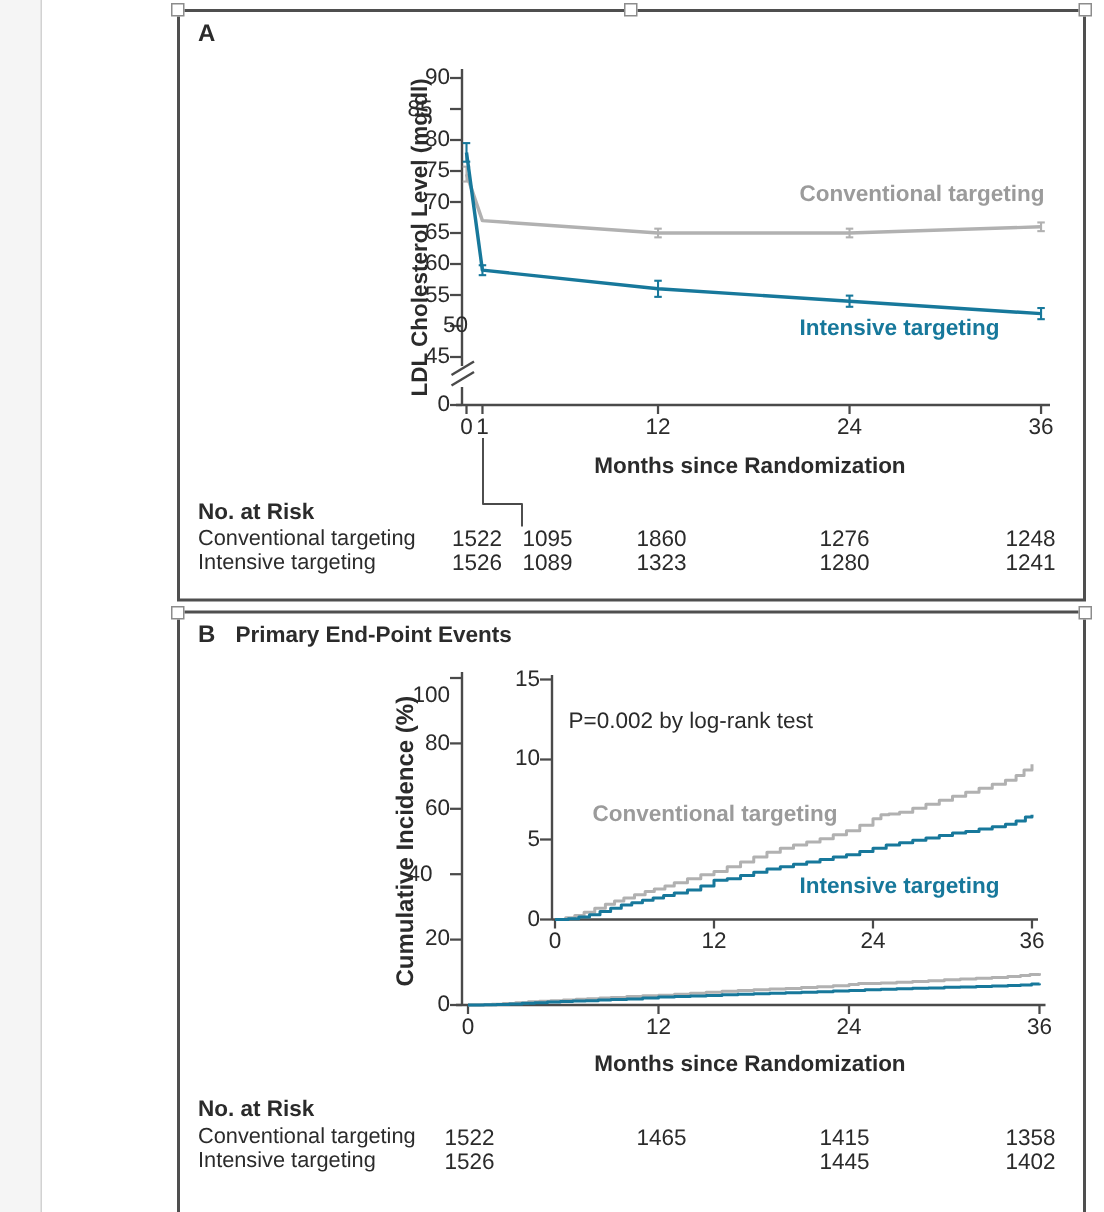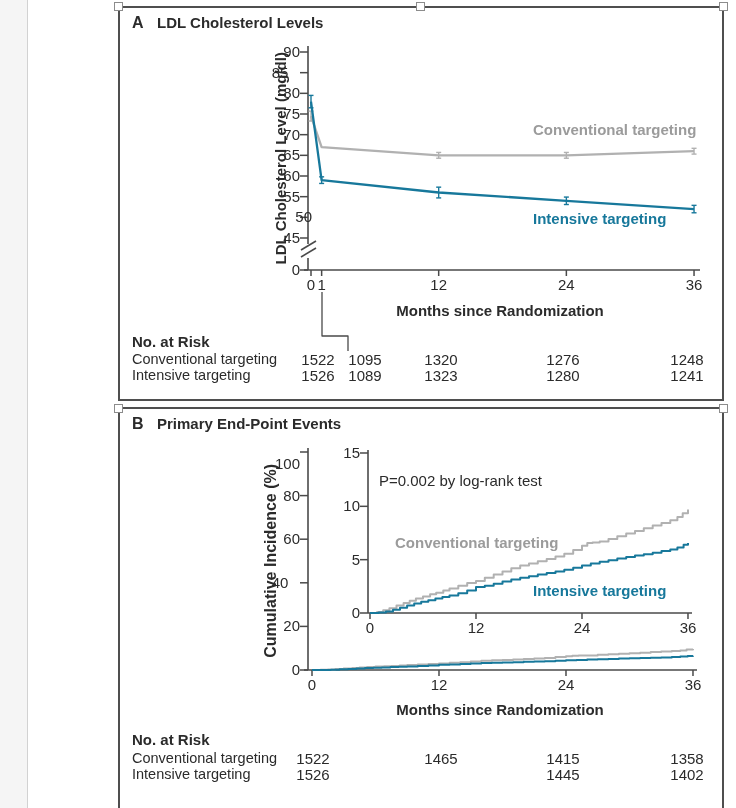--- a/index.html
+++ b/index.html
@@ -112,21 +112,20 @@
       <line x1="368" y1="613" x2="692" y2="613" stroke="#4a4a4a" stroke-width="1.6" stroke-linecap="butt"></line>
       <line x1="370" y1="613" x2="370" y2="619" stroke="#4a4a4a" stroke-width="1.5" stroke-linecap="butt"></line>
       <line x1="475.996" y1="613" x2="475.996" y2="619" stroke="#4a4a4a" stroke-width="1.5" stroke-linecap="butt"></line>
       <line x1="581.992" y1="613" x2="581.992" y2="619" stroke="#4a4a4a" stroke-width="1.5" stroke-linecap="butt"></line>
       <line x1="687.988" y1="613" x2="687.988" y2="619" stroke="#4a4a4a" stroke-width="1.5" stroke-linecap="butt"></line>
       <path d="M370.0 613.0L377.1 613.0L377.1 611.9L383.2 611.9L383.2 610.3L389.4 610.3L389.4 608.2L396.5 608.2L396.5 605.5L403.6 605.5L403.6 602.9L409.7 602.9L409.7 600.7L415.9 600.7L415.9 598.6L423.0 598.6L423.0 596.5L430.1 596.5L430.1 594.3L436.2 594.3L436.2 592.7L443.3 592.7L443.3 590.6L449.5 590.6L449.5 588.5L458.3 588.5L458.3 585.8L467.2 585.8L467.2 583.1L476.0 583.1L476.0 581.0L484.8 581.0L484.8 577.8L493.7 577.8L493.7 574.6L502.5 574.6L502.5 571.4L511.3 571.4L511.3 568.2L520.2 568.2L520.2 565.5L529.0 565.5L529.0 563.4L537.8 563.4L537.8 561.3L546.7 561.3L546.7 559.1L555.5 559.1L555.5 556.5L564.3 556.5L564.3 553.8L573.2 553.8L573.2 550.1L582.0 550.1L582.0 545.8L587.3 545.8L587.3 543.1L592.6 543.1L592.6 542.6L599.7 542.6L599.7 541.5L608.5 541.5L608.5 538.9L617.3 538.9L617.3 536.2L626.2 536.2L626.2 533.5L635.0 533.5L635.0 530.9L643.8 530.9L643.8 528.2L652.7 528.2L652.7 525.5L661.5 525.5L661.5 522.9L670.3 522.9L670.3 520.2L677.4 520.2L677.4 517.0L682.7 517.0L682.7 513.3L688.0 513.3L688.0 509.5" fill="none" stroke="#b1b1b1" stroke-width="2" stroke-linejoin="round"></path>
       <path d="M370.0 613.0L378.8 613.0L378.8 612.5L385.9 612.5L385.9 611.4L393.0 611.4L393.0 609.8L400.0 609.8L400.0 607.7L407.1 607.7L407.1 605.5L414.2 605.5L414.2 603.4L421.2 603.4L421.2 601.8L428.3 601.8L428.3 600.2L435.4 600.2L435.4 598.6L442.4 598.6L442.4 597.0L449.5 597.0L449.5 595.4L458.3 595.4L458.3 593.3L467.2 593.3L467.2 590.6L476.0 590.6L476.0 586.9L484.8 586.9L484.8 585.8L493.7 585.8L493.7 583.7L502.5 583.7L502.5 581.5L511.3 581.5L511.3 579.4L520.2 579.4L520.2 577.8L529.0 577.8L529.0 576.2L537.8 576.2L537.8 574.6L546.7 574.6L546.7 573.0L555.5 573.0L555.5 571.4L564.3 571.4L564.3 569.8L573.2 569.8L573.2 567.7L582.0 567.7L582.0 565.5L590.8 565.5L590.8 563.4L599.7 563.4L599.7 561.8L608.5 561.8L608.5 560.2L617.3 560.2L617.3 558.6L626.2 558.6L626.2 557.0L635.0 557.0L635.0 555.4L643.8 555.4L643.8 554.3L652.7 554.3L652.7 552.7L661.5 552.7L661.5 551.1L670.3 551.1L670.3 549.5L677.4 549.5L677.4 547.4L683.6 547.4L683.6 544.7L688.0 544.7L688.0 543.1" fill="none" stroke="#17789B" stroke-width="2" stroke-linejoin="round"></path>
     </svg>
 
   <div class="txt panel-label" style="left:132px;top:14px;">A</div>
-  <div class="txt panel-title" style="left:157px;top:15px;">LDL Cholesterol Levels</div>
   <div class="txt axis-title vtitle" style="left:166px;top:150px;width:230px;">LDL Cholesterol Level (mg/dl)</div>
   <div class="txt axis-title" style="left:350px;top:303px;width:300px;">Months since Randomization</div>
   <div class="txt series-label conv" style="left:533px;top:122px;">Conventional targeting</div>
   <div class="txt series-label intc" style="left:533px;top:211px;">Intensive targeting</div>
   <div class="txt risk-heading" style="left:132px;top:334px;">No. at Risk</div>
   <div class="txt risk-label" style="left:132px;top:352px;">Conventional targeting</div>
   <div class="txt risk-label" style="left:132px;top:368px;">Intensive targeting</div>
 
   <div class="txt panel-label" style="left:132px;top:415px;">B</div>
   <div class="txt panel-title" style="left:157px;top:416px;">Primary End-Point Events</div>
@@ -173,21 +172,21 @@
     <div class="txt tick-label ytick" style="left: 320px; top: 605px;">0</div>
     <div class="txt tick-label ytick" style="left: 320px; top: 551.665px;">5</div>
     <div class="txt tick-label ytick" style="left: 320px; top: 498.33px;">10</div>
     <div class="txt tick-label ytick" style="left: 320px; top: 444.995px;">15</div>
     <div class="txt tick-label xtick" style="left: 370px; top: 620px;">0</div>
     <div class="txt tick-label xtick" style="left: 475.996px; top: 620px;">12</div>
     <div class="txt tick-label xtick" style="left: 581.992px; top: 620px;">24</div>
     <div class="txt tick-label xtick" style="left: 687.988px; top: 620px;">36</div>
     <div class="txt risk-num" style="left: 318px; top: 352px;">1522</div>
     <div class="txt risk-num" style="left: 365px; top: 352px;">1095</div>
-    <div class="txt risk-num" style="left: 441px; top: 352px;">1320</div>
+    <div class="txt risk-num" style="left: 441px; top: 352px;">1860</div>
     <div class="txt risk-num" style="left: 563px; top: 352px;">1276</div>
     <div class="txt risk-num" style="left: 687px; top: 352px;">1248</div>
     <div class="txt risk-num" style="left: 318px; top: 368px;">1526</div>
     <div class="txt risk-num" style="left: 365px; top: 368px;">1089</div>
     <div class="txt risk-num" style="left: 441px; top: 368px;">1323</div>
     <div class="txt risk-num" style="left: 563px; top: 368px;">1280</div>
     <div class="txt risk-num" style="left: 687px; top: 368px;">1241</div>
     <div class="txt risk-num" style="left: 313px; top: 751px;">1522</div>
     <div class="txt risk-num" style="left: 441px; top: 751px;">1465</div>
     <div class="txt risk-num" style="left: 563px; top: 751px;">1415</div>

